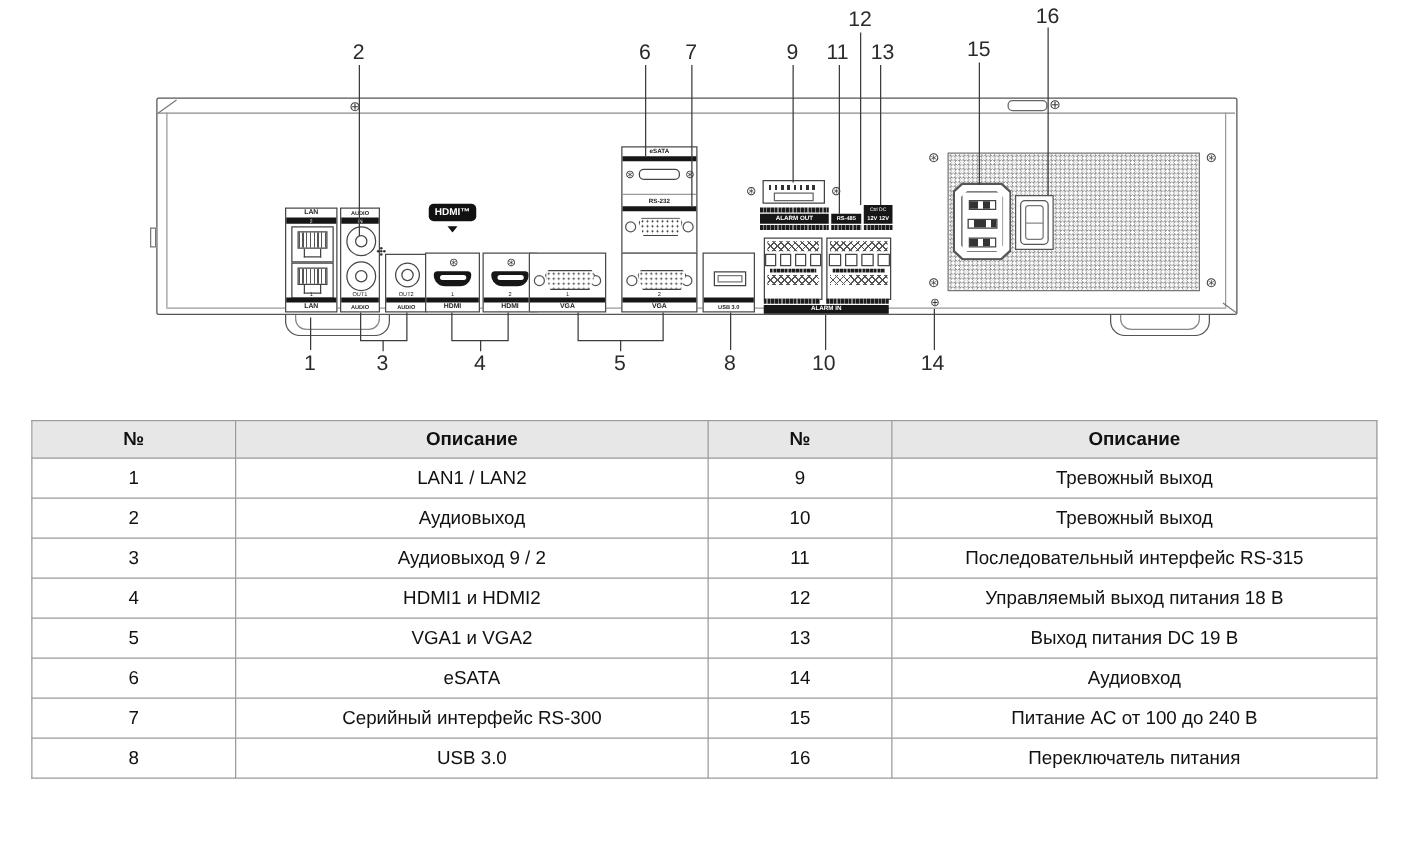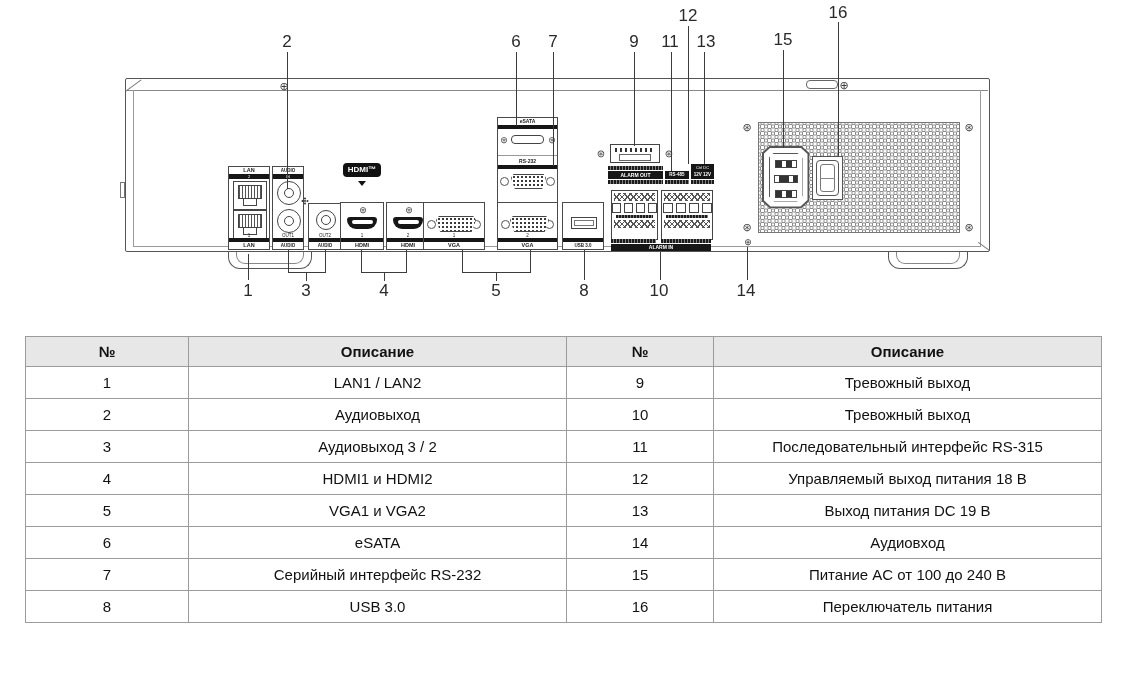--- a/index.html
+++ b/index.html
@@ -322,21 +322,21 @@
           <td>Тревожный выход</td>
       </tr>
       <tr>
         <td>2</td>
           <td>Аудиовыход</td>
         <td>10</td>
           <td>Тревожный выход</td>
       </tr>
       <tr>
         <td>3</td>
-          <td>Аудиовыход 3 / 2</td>
+          <td>Аудиовыход 9 / 2</td>
         <td>11</td>
           <td>Последовательный интерфейс RS-315</td>
       </tr>
       <tr>
         <td>4</td>
           <td>HDMI1 и HDMI2</td>
         <td>12</td>
           <td>Управляемый выход питания 18 В</td>
       </tr>
       <tr>
@@ -346,21 +346,21 @@
           <td>Выход питания DC 19 В</td>
       </tr>
       <tr>
         <td>6</td>
           <td>eSATA</td>
         <td>14</td>
           <td>Аудиовход</td>
       </tr>
       <tr>
         <td>7</td>
-          <td>Серийный интерфейс RS-232</td>
+          <td>Серийный интерфейс RS-300</td>
         <td>15</td>
           <td>Питание AC от 100 до 240 В</td>
       </tr>
       <tr>
         <td>8</td>
           <td>USB 3.0</td>
         <td>16</td>
           <td>Переключатель питания</td>
       </tr>
     </tbody>

